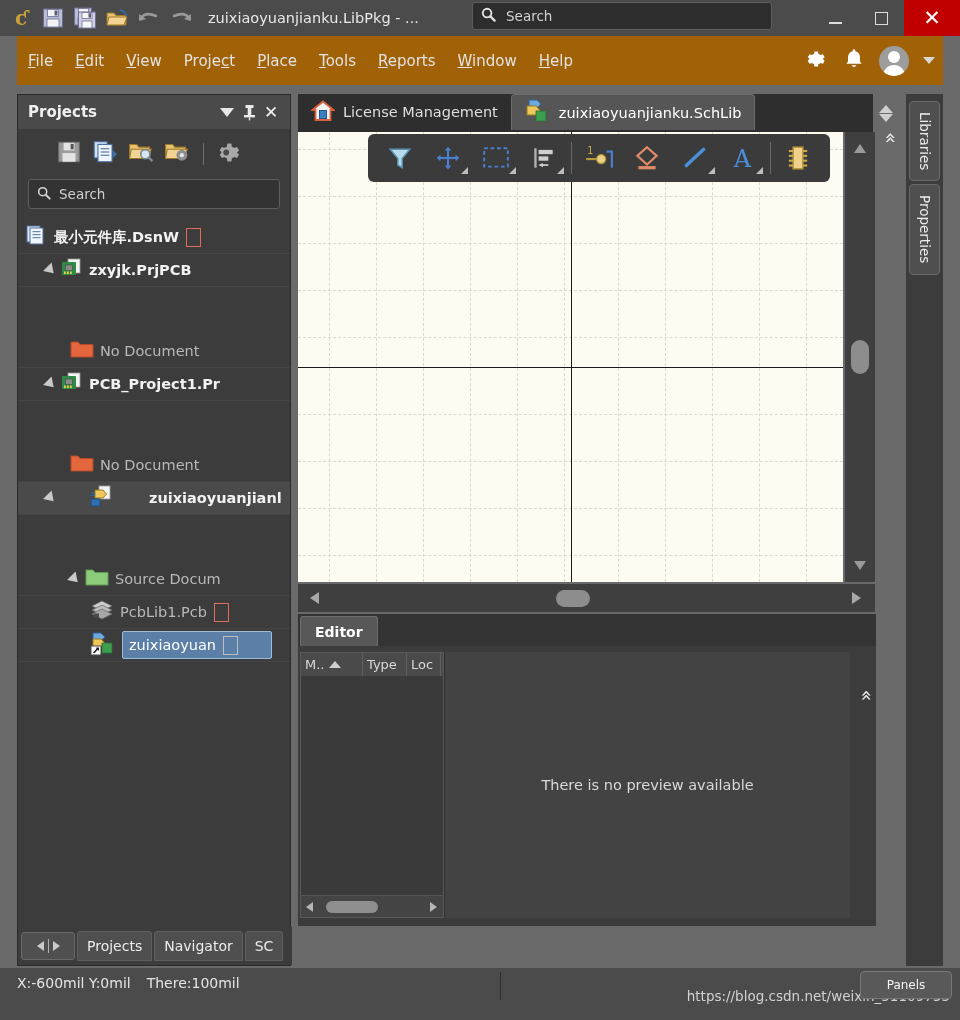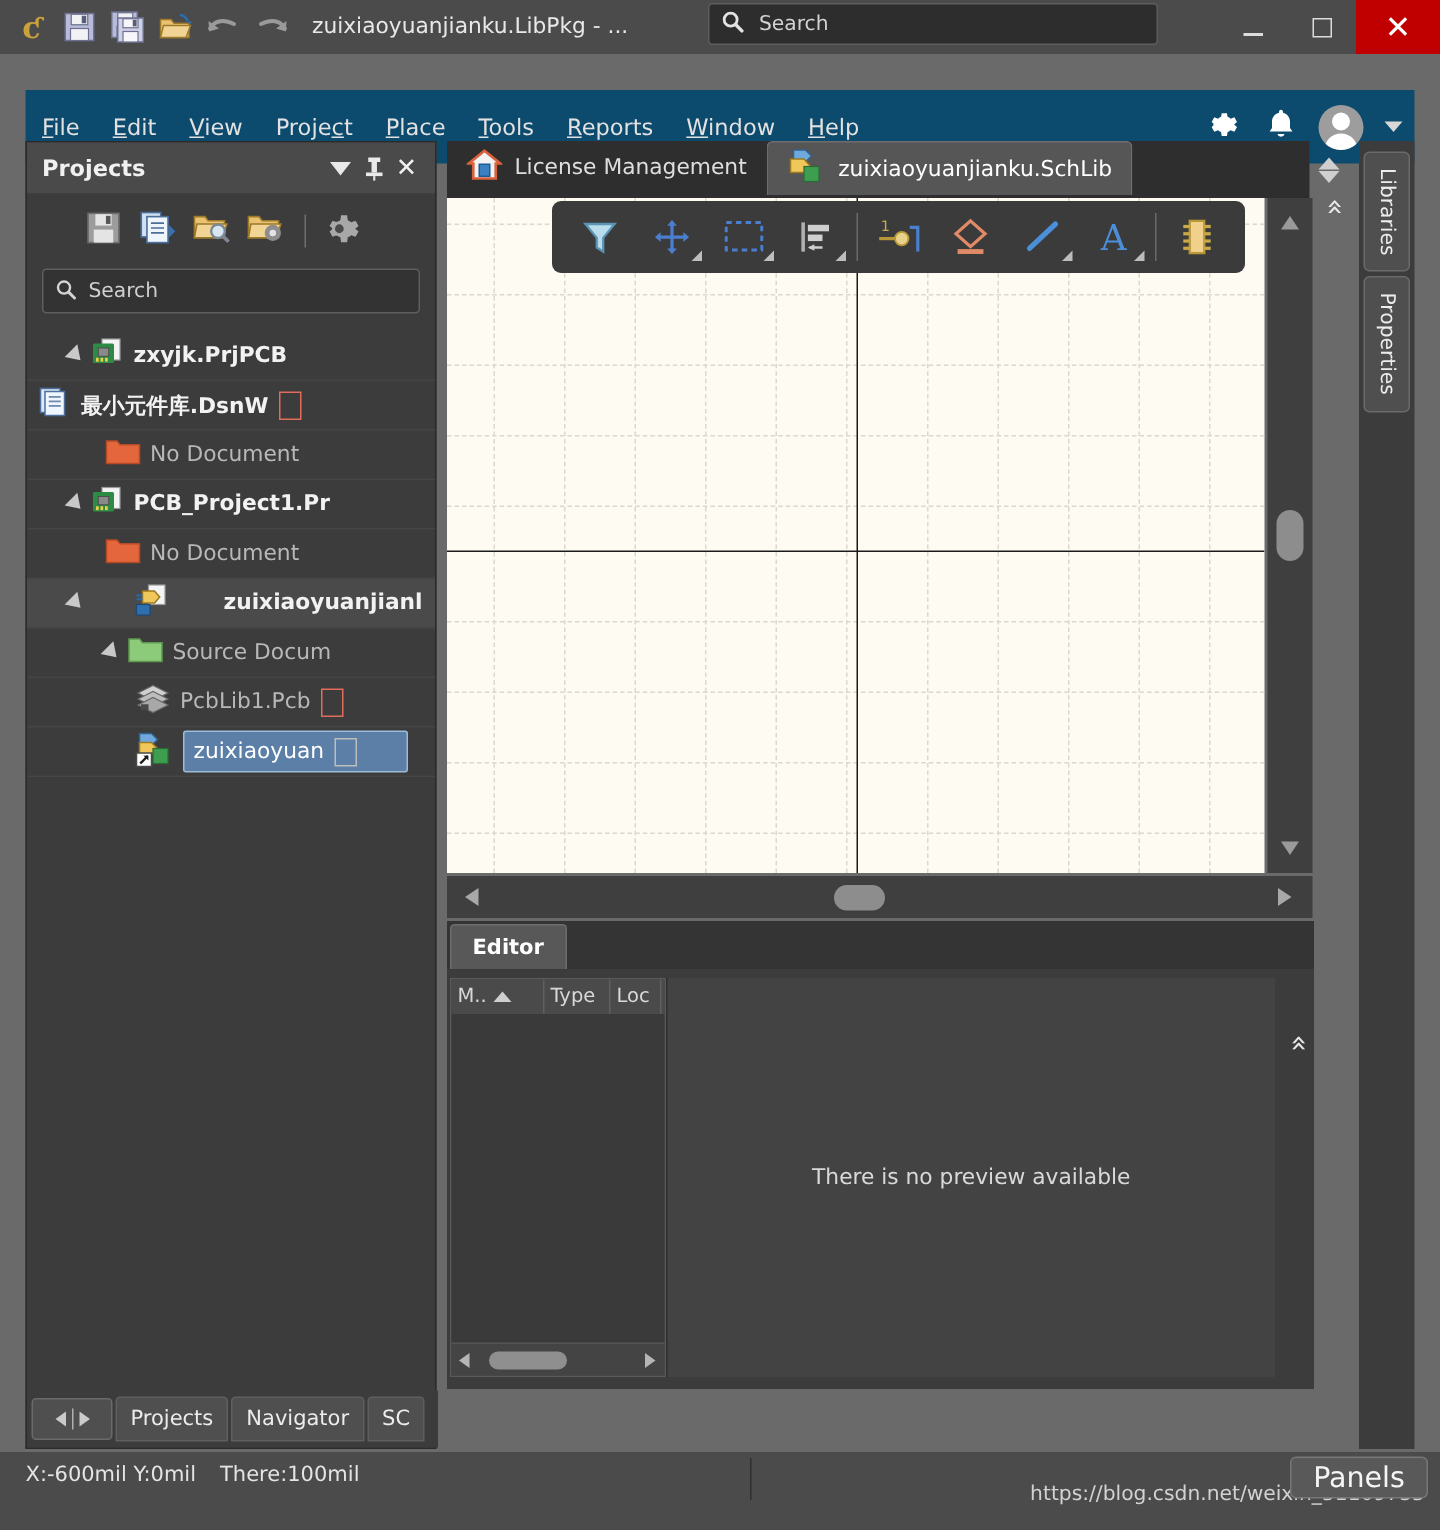--- a/index.html
+++ b/index.html
@@ -40,21 +40,21 @@
     justify-content: center; color: #e6e6e6;
   }
   .win-btn.close { background: #c00000; width: 56px; }
   .min-glyph { width: 13px; height: 2px; background: #dcdcdc; margin-top: 9px; }
   .max-glyph { width: 13px; height: 13px; border: 1.6px solid #dcdcdc; }
   .close-glyph { font-size: 21px; line-height: 1; color: #fff; font-weight: 300; }
 
   
   .menubar {
     position: absolute; left: 17px; top: 36px; width: 926px; height: 49px;
-    background: #0c4a6e; display: flex; align-items: center; margin-top: 24px;
+    background: #a16207; display: flex; align-items: center;
   }
   .menu-item {
     color: #e2e2e2; font-size: 15px; padding: 4px 11px; white-space: nowrap;
   }
   .menu-item u { text-decoration: underline; }
   .menu-right { position: absolute; right: 8px; display: flex; align-items: center; gap: 14px; }
   .avatar {
     width: 30px; height: 30px; border-radius: 50%; background: #9d9d9d;
     position: relative; overflow: hidden;
   }
@@ -101,21 +101,21 @@
   .tree { margin: 12px 0 0 0; }
   .tree-row {
     display: flex; align-items: center; height: 33px; padding-left: 8px;
     border-bottom: 1px solid #454545; position: relative;
   }
   .tree-row.sel-row { background: #4a4a4a; gap: 29px; }
   .tree-label { color: #e6e6e6; font-size: 14.5px; white-space: nowrap; }
   .tree-label.bold { font-weight: bold; color: #f2f2f2; }
   .tree-label.dim { color: #b8b8b8; }
   .indent-1 { padding-left: 28px; }
-  .indent-2 { padding-left: 52px; }
+  .indent-2 { padding-left: 52px; margin-top: 48px; }
   .indent-3 { padding-left: 72px; }
   .expander {
     width: 0; height: 0; border-top: 6px solid transparent;
     border-bottom: 6px solid transparent; border-left: 9px solid #c9c9c9;
     margin-right: 6px; transform: rotate(45deg);
   }
   .doc-badge {
     width: 15px; height: 19px; margin-left: 7px; flex-shrink: 0;
     border: 1.5px solid #e06c5a; background: transparent; position: relative;
   }
@@ -317,21 +317,21 @@
     display: flex; gap: 16px;
   }
   .status-div { position: absolute; left: 500px; top: 4px; width: 1px;
     height: 28px; background: #2f2f2f; }
   .watermark {
     position: absolute; right: 10px; top: 20px; color: #d2d2d2; font-size: 13.5px;
   }
   .panels-btn {
     position: absolute; right: 8px; top: 3px; width: 92px; height: 28px;
     background: #595959; border: 1px solid #777; border-radius: 4px;
-    color: #f5f5f5; font-size: 19px; display: flex; align-items: center;
+    color: #f5f5f5; font-size: 12px; display: flex; align-items: center;
     justify-content: center;
     margin-left: 21px;
   }
 </style>
 </head>
 <body>
 
 <div class="app">
 
   <div class="titlebar">
@@ -499,48 +499,48 @@
       <span>
         <svg width="14" height="14" viewBox="0 0 16 16">
           <circle cx="6.5" cy="6.5" r="4.6" fill="none" stroke="#d4d4d4" stroke-width="1.8"></circle>
           <line x1="10" y1="10" x2="14.5" y2="14.5" stroke="#d4d4d4" stroke-width="2.2" stroke-linecap="round"></line>
         </svg>
       </span>
       <span class="ph">Search</span>
     </div>
 
     <div class="tree">
+
+      <div class="tree-row">
+        <span class="ico">
+          <svg width="22" height="22" viewBox="0 0 22 22">
+            <rect x="1" y="2" width="13" height="16" fill="#dce9f7" stroke="#4d6f9c" stroke-width="1"></rect>
+            <rect x="4" y="4" width="13" height="16" fill="#f0f6fd" stroke="#4d6f9c" stroke-width="1"></rect>
+            <rect x="6.5" y="7" width="8" height="1.2" fill="#6f8cae"></rect>
+            <rect x="6.5" y="10" width="8" height="1.2" fill="#6f8cae"></rect>
+            <rect x="6.5" y="13" width="8" height="1.2" fill="#6f8cae"></rect>
+          </svg>
+        </span>
+        <span class="tree-label bold">最小元件库.DsnW</span>
+        <span class="doc-badge"></span>
+      </div>
 
       <div class="tree-row indent-1">
         <span class="expander"></span>
         <span class="ico">
           <svg width="22" height="20" viewBox="0 0 22 20">
             <rect x="7" y="1" width="12" height="14" fill="#f4f4f4" stroke="#9a9a9a" stroke-width="0.8"></rect>
             <rect x="1" y="4" width="14" height="13" rx="1" fill="#2e8b45"></rect>
             <rect x="4.5" y="7" width="7" height="5.5" fill="#8a8a8a" stroke="#4a4a4a" stroke-width="0.6"></rect>
             <rect x="3" y="13.5" width="1.8" height="2.6" fill="#e8d14a"></rect>
             <rect x="6" y="13.5" width="1.8" height="2.6" fill="#e8d14a"></rect>
             <rect x="9" y="13.5" width="1.8" height="2.6" fill="#e8d14a"></rect>
           </svg>
         </span>
         <span class="tree-label bold">zxyjk.PrjPCB</span>
-      </div>
-
-      <div class="tree-row">
-        <span class="ico">
-          <svg width="22" height="22" viewBox="0 0 22 22">
-            <rect x="1" y="2" width="13" height="16" fill="#dce9f7" stroke="#4d6f9c" stroke-width="1"></rect>
-            <rect x="4" y="4" width="13" height="16" fill="#f0f6fd" stroke="#4d6f9c" stroke-width="1"></rect>
-            <rect x="6.5" y="7" width="8" height="1.2" fill="#6f8cae"></rect>
-            <rect x="6.5" y="10" width="8" height="1.2" fill="#6f8cae"></rect>
-            <rect x="6.5" y="13" width="8" height="1.2" fill="#6f8cae"></rect>
-          </svg>
-        </span>
-        <span class="tree-label bold">最小元件库.DsnW</span>
-        <span class="doc-badge"></span>
       </div>
 
       <div class="tree-row indent-2">
         <span class="ico">
           <svg width="24" height="20" viewBox="0 0 24 20">
             <path d="M1 3 L8 3 L10 5.5 L23 5.5 L23 18 L1 18 Z" fill="#e4663c" stroke="#b44a26" stroke-width="1"></path>
           </svg>
         </span>
         <span class="tree-label dim">No Document</span>
       </div>

